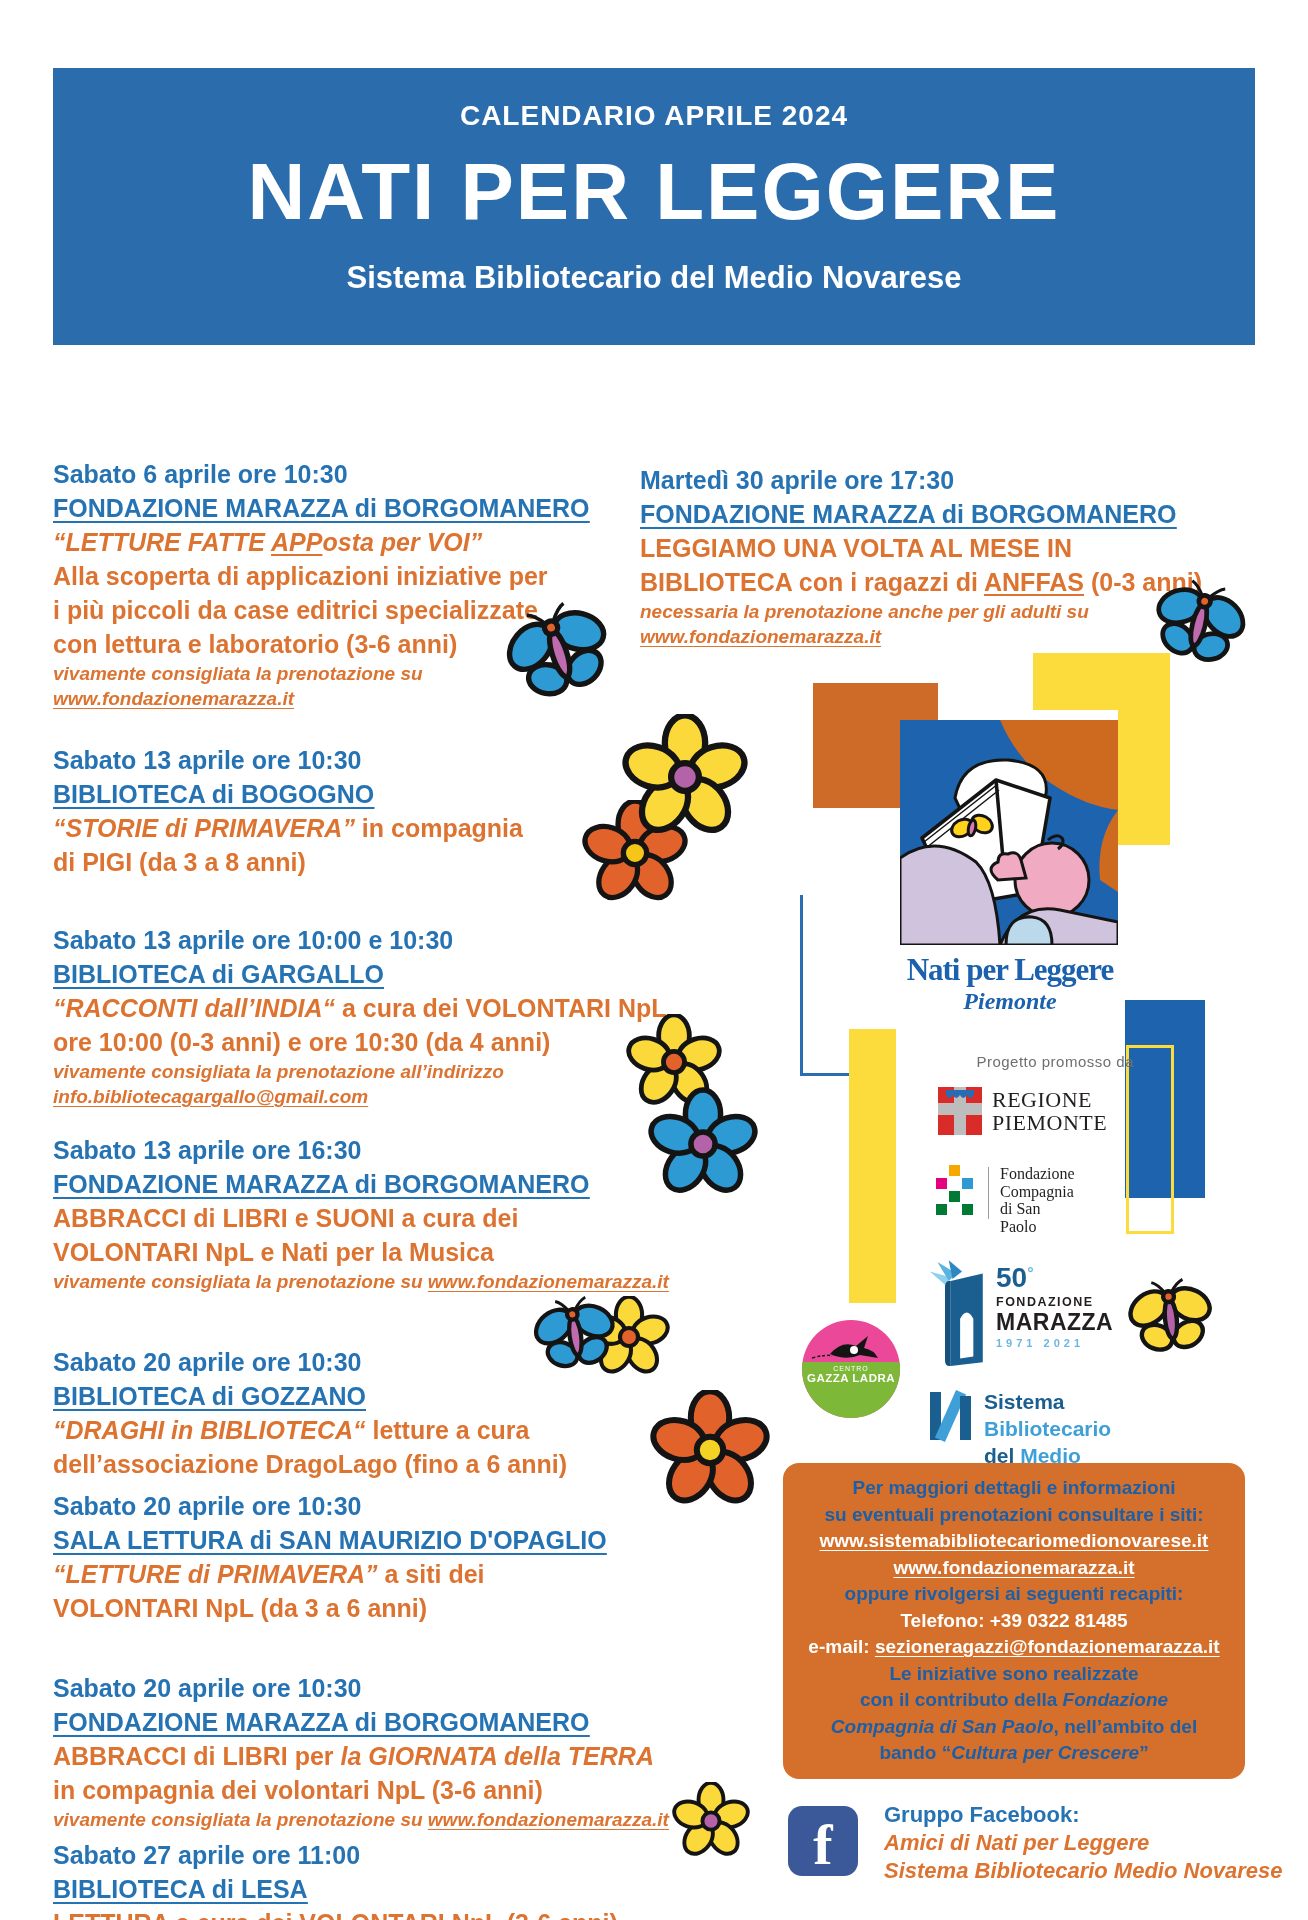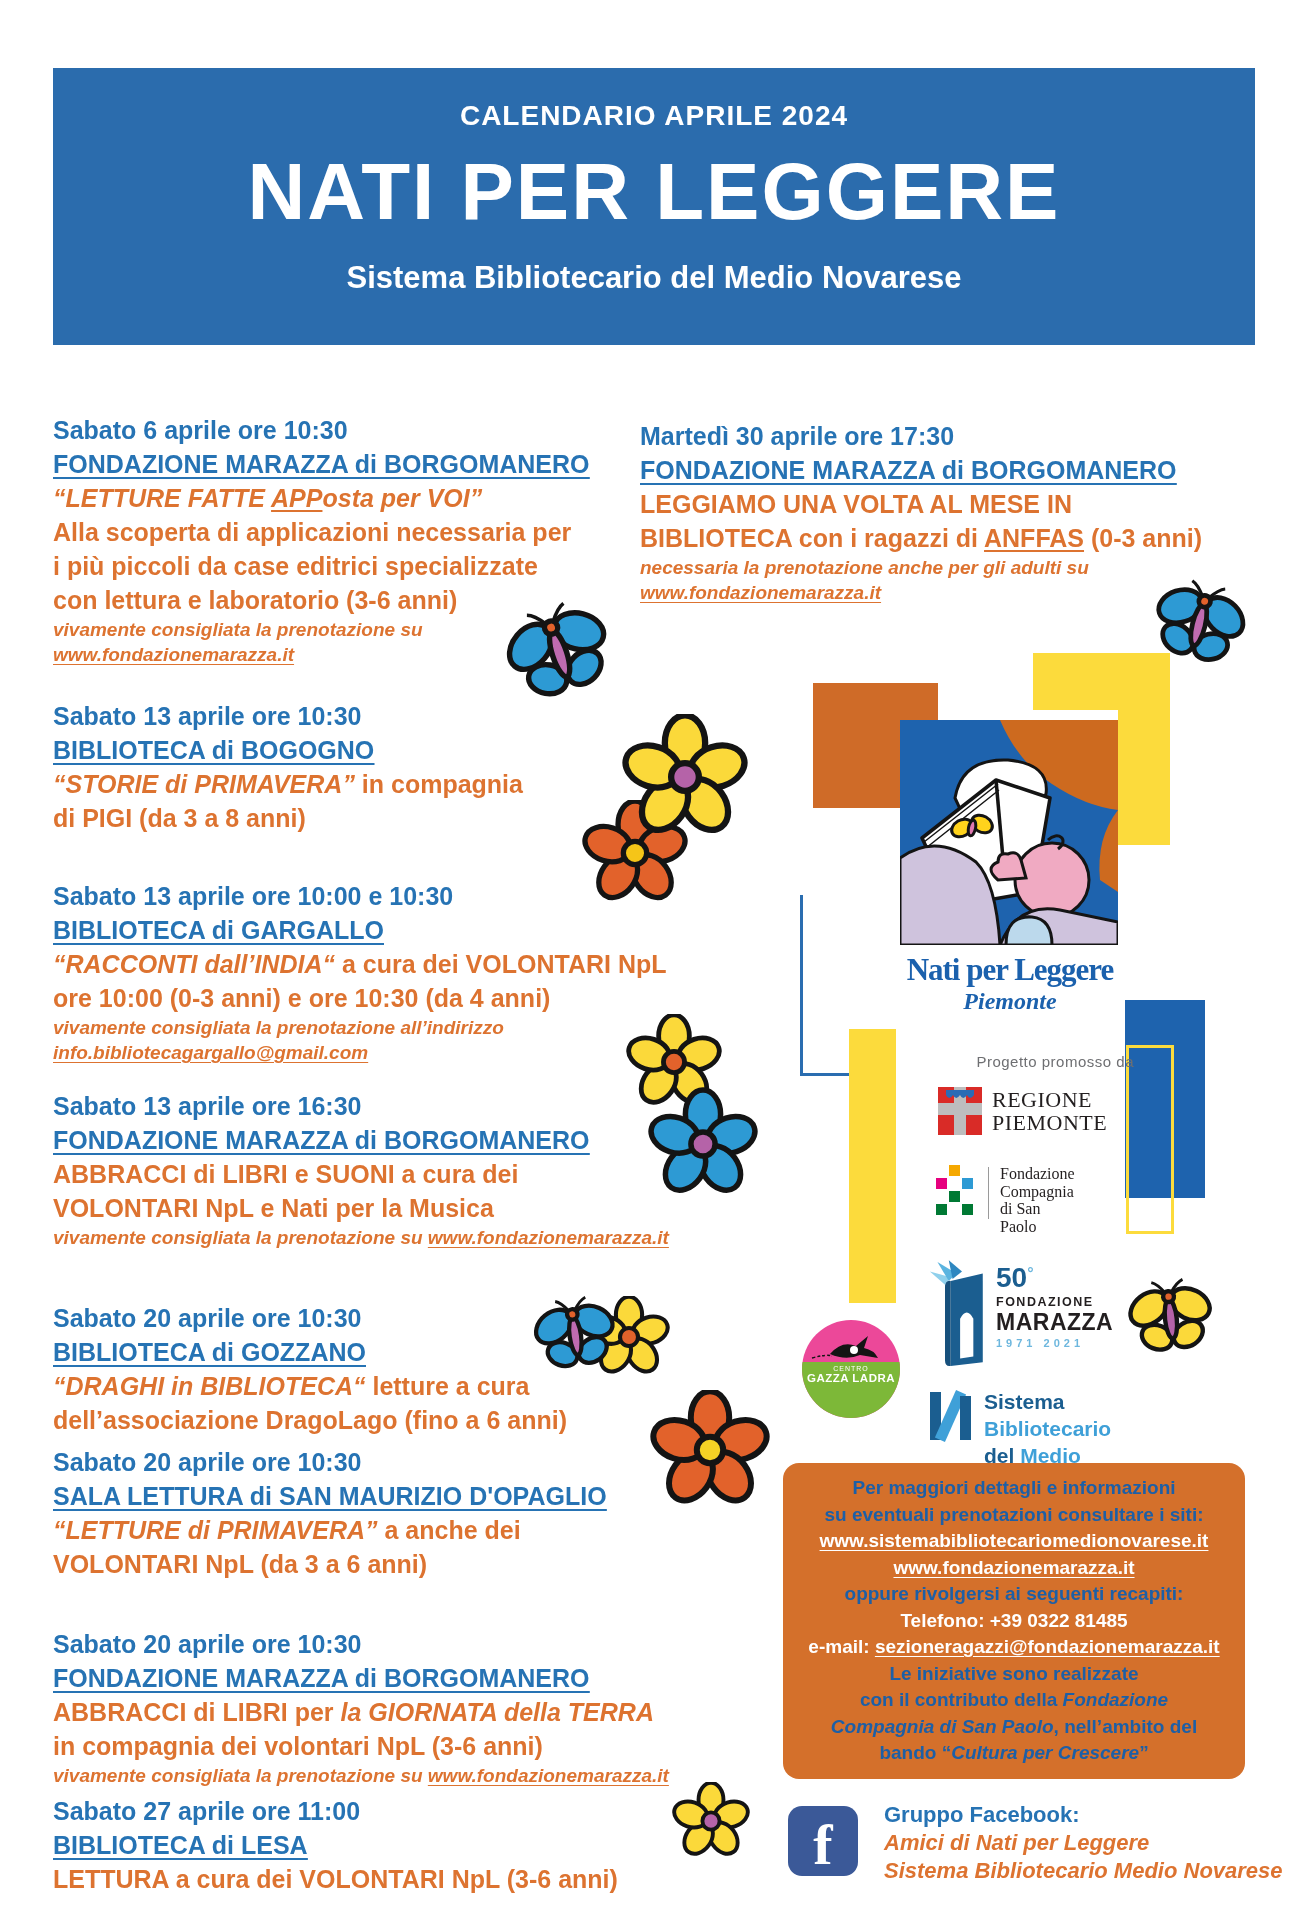--- a/index.html
+++ b/index.html
@@ -5,21 +5,21 @@
   html,body{margin:0;padding:0;background:#888;}
   #poster{position:relative;width:1308px;height:1920px;background:#fff;overflow:hidden;
           font-family:"Liberation Sans",sans-serif;font-weight:700;margin:0 auto;}
   
   .header{position:absolute;left:53px;top:68px;width:1202px;height:277px;background:#2b6cad;
           color:#fff;text-align:center;}
   .h-kicker{margin-top:32px;font-size:28px;letter-spacing:1px;}
   .h-title{margin-top:14px;font-size:80px;letter-spacing:2px;}
   .h-sub{margin-top:22px;font-size:31px;}
   
-  .event{position:absolute;white-space:nowrap;}
+  .event{position:absolute;white-space:nowrap;margin-top:44px;}
   #event-1{left:53px;top:413px}  #event-2{left:53px;top:699px}
   #event-3{left:53px;top:879px}  #event-4{left:53px;top:1089px}
   #event-5{left:53px;top:1301px} #event-6{left:53px;top:1445px}
   #event-7{left:53px;top:1627px} #event-8{left:53px;top:1794px}
   #event-9{left:640px;top:419px}
   .line{font-size:25px;line-height:34px;}
   .l-date,.l-venue{color:#2673b4;}
   .l-venue span{text-decoration:underline;text-underline-offset:4px;text-decoration-thickness:2px;}
   .l-body{color:#dd7330;}
   .l-note{color:#dd7330;font-size:19px;line-height:25px;font-style:italic;}
@@ -241,21 +241,21 @@
   <div class="abs fb-text">
     <div class="fb-h">Gruppo Facebook:</div>
     <div class="fb-o">Amici di Nati per Leggere</div>
     <div class="fb-o">Sistema Bibliotecario Medio Novarese</div>
   </div>
 
   <div class="event" id="event-1">
       <div class="line l-date"><span>Sabato 6 aprile ore 10:30</span></div>
       <div class="line l-venue"><span><span>FONDAZIONE MARAZZA di BORGOMANERO</span></span></div>
       <div class="line l-body"><span class="seg-i">“LETTURE FATTE </span><span class="seg-i seg-u">APP</span><span class="seg-i">osta per VOI”</span></div>
-      <div class="line l-body"><span>Alla scoperta di applicazioni necessaria per</span></div>
+      <div class="line l-body"><span>Alla scoperta di applicazioni iniziative per</span></div>
       <div class="line l-body"><span>i più piccoli da case editrici specializzate</span></div>
       <div class="line l-body"><span>con lettura e laboratorio (3-6 anni)</span></div>
       <div class="line l-note"><span>vivamente consigliata la prenotazione su</span></div>
       <div class="line l-note"><span class="seg-u">www.fondazionemarazza.it</span></div>
     </div>
   <div class="event" id="event-2">
       <div class="line l-date"><span>Sabato 13 aprile ore 10:30</span></div>
       <div class="line l-venue"><span><span>BIBLIOTECA di BOGOGNO</span></span></div>
       <div class="line l-body"><span class="seg-i">“STORIE di PRIMAVERA”</span><span> in compagnia</span></div>
       <div class="line l-body"><span>di PIGI (da 3 a 8 anni)</span></div>
@@ -277,21 +277,21 @@
     </div>
   <div class="event" id="event-5">
       <div class="line l-date"><span>Sabato 20 aprile ore 10:30</span></div>
       <div class="line l-venue"><span><span>BIBLIOTECA di GOZZANO</span></span></div>
       <div class="line l-body"><span class="seg-i">“DRAGHI in BIBLIOTECA“</span><span> letture a cura</span></div>
       <div class="line l-body"><span>dell’associazione DragoLago (fino a 6 anni)</span></div>
     </div>
   <div class="event" id="event-6">
       <div class="line l-date"><span>Sabato 20 aprile ore 10:30</span></div>
       <div class="line l-venue"><span><span>SALA LETTURA di SAN MAURIZIO D'OPAGLIO</span></span></div>
-      <div class="line l-body"><span class="seg-i">“LETTURE di PRIMAVERA”</span><span> a anche dei</span></div>
+      <div class="line l-body"><span class="seg-i">“LETTURE di PRIMAVERA”</span><span> a siti dei</span></div>
       <div class="line l-body"><span>VOLONTARI NpL (da 3 a 6 anni)</span></div>
     </div>
   <div class="event" id="event-7">
       <div class="line l-date"><span>Sabato 20 aprile ore 10:30</span></div>
       <div class="line l-venue"><span><span>FONDAZIONE MARAZZA di BORGOMANERO</span></span></div>
       <div class="line l-body"><span>ABBRACCI di LIBRI per </span><span class="seg-i">la GIORNATA della TERRA</span></div>
       <div class="line l-body"><span>in compagnia dei volontari NpL (3-6 anni)</span></div>
       <div class="line l-note"><span>vivamente consigliata la prenotazione su </span><span class="seg-u">www.fondazionemarazza.it</span></div>
     </div>
   <div class="event" id="event-8">

